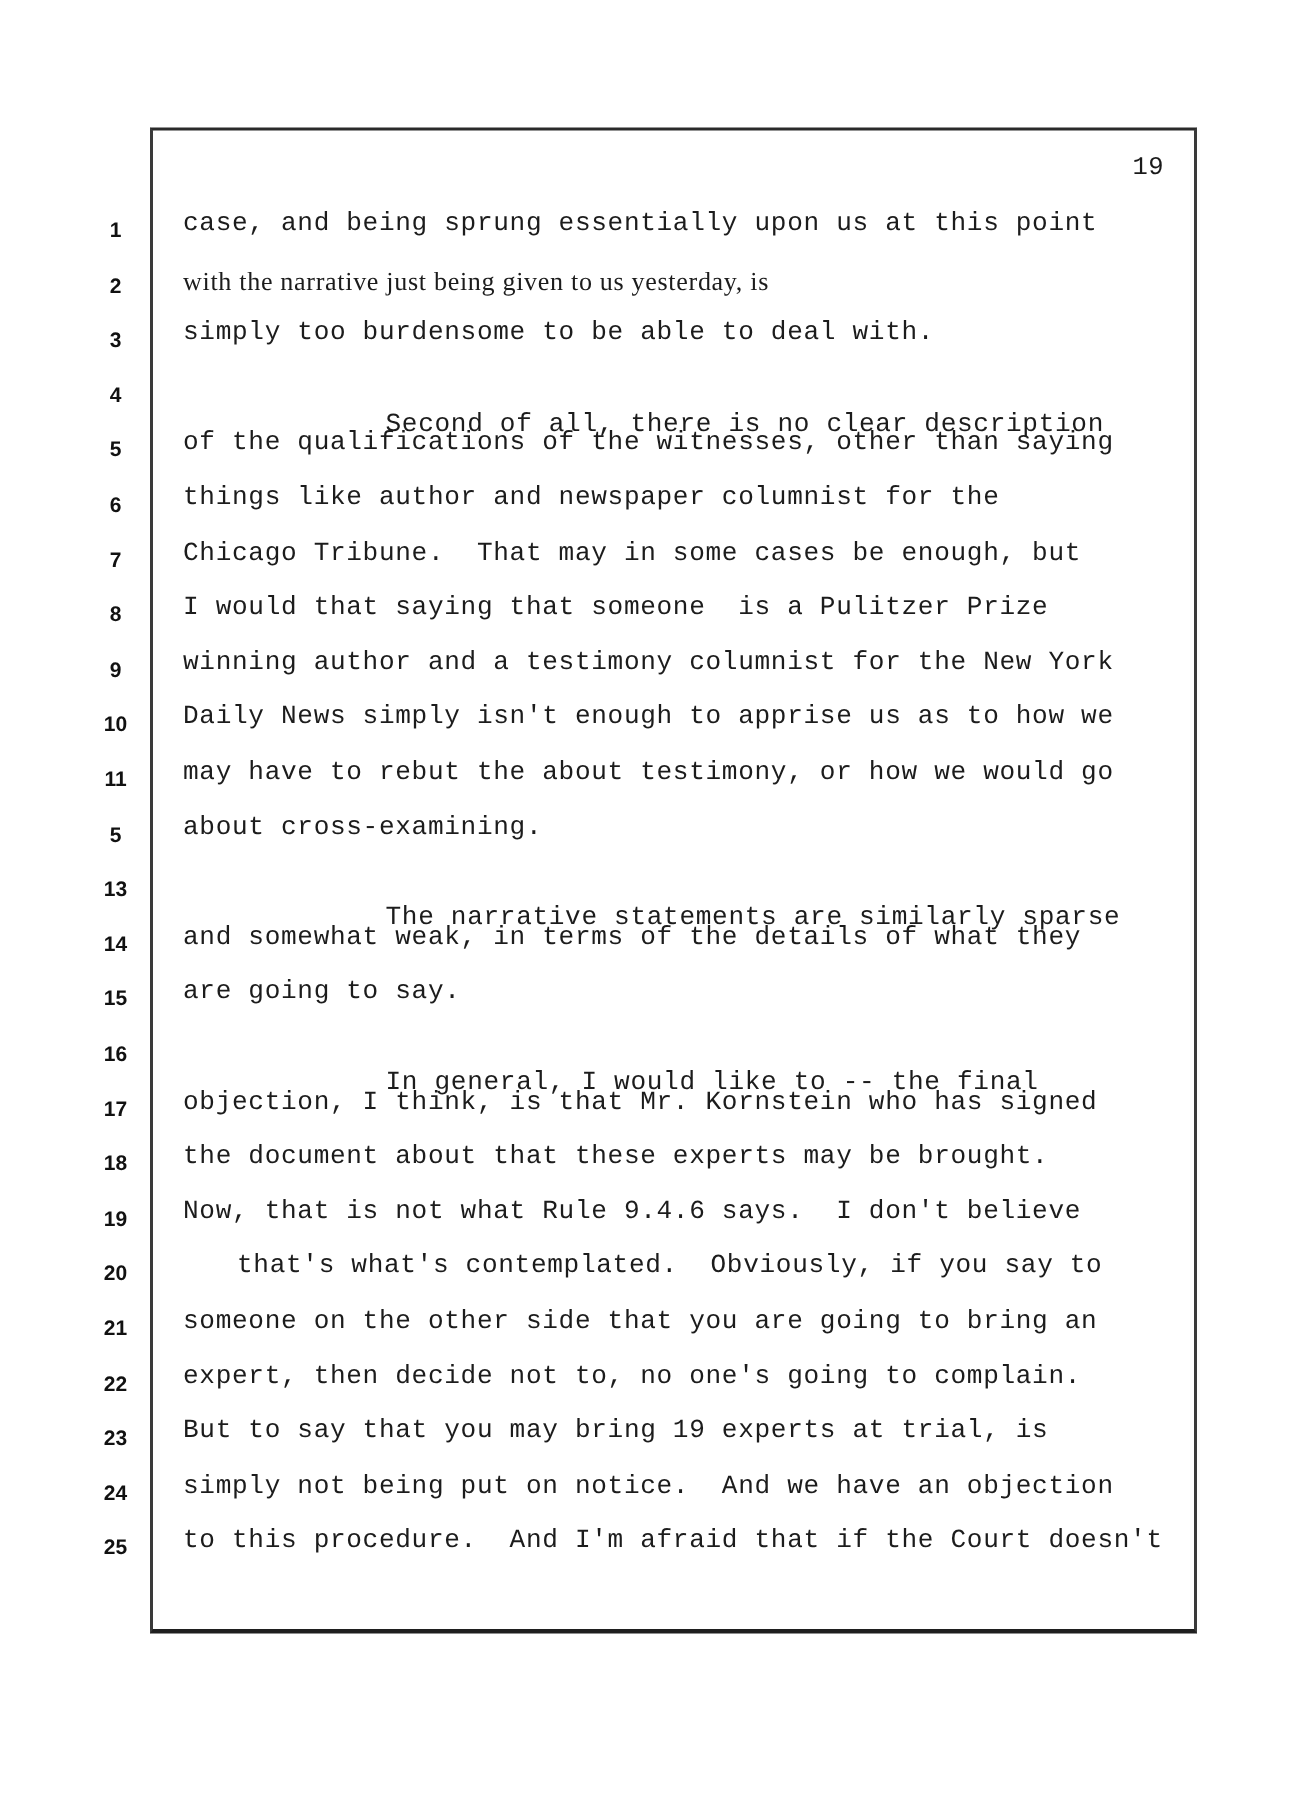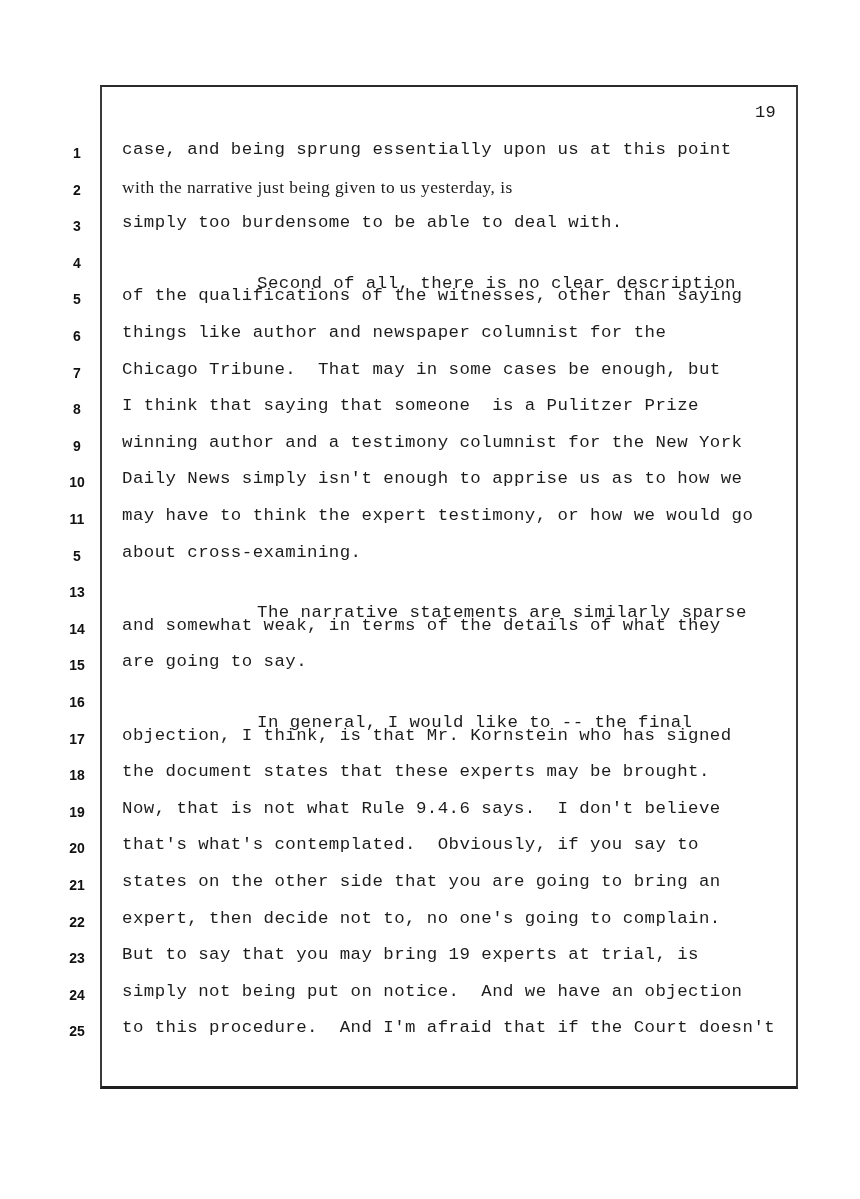--- a/index.html
+++ b/index.html
@@ -105,31 +105,31 @@
   </div>
 
 <div class="transcript" id="transcript">
     <div class="transcript-line" style="top: 140px;">case, and being sprung essentially upon us at this point</div>
     <div class="transcript-line" style="top: 176.6px; font-family: Liberation Serif, serif;">with the narrative just being given to us yesterday, is</div>
     <div class="transcript-line" style="top: 213.2px;">simply too burdensome to be able to deal with.</div>
     <div class="transcript-line indent" style="top: 249.8px;">Second of all, there is no clear description</div>
     <div class="transcript-line" style="top: 286.4px;">of the qualifications of the witnesses, other than saying</div>
     <div class="transcript-line" style="top: 323px;">things like author and newspaper columnist for the</div>
     <div class="transcript-line" style="top: 359.6px;">Chicago Tribune.  That may in some cases be enough, but</div>
-    <div class="transcript-line" style="top: 396.2px;">I think that saying that someone  is a Pulitzer Prize</div>
+    <div class="transcript-line" style="top: 396.2px;">I would that saying that someone  is a Pulitzer Prize</div>
     <div class="transcript-line" style="top: 432.8px;">winning author and a testimony columnist for the New York</div>
     <div class="transcript-line" style="top: 469.4px;">Daily News simply isn't enough to apprise us as to how we</div>
-    <div class="transcript-line" style="top: 506px;">may have to think the expert testimony, or how we would go</div>
+    <div class="transcript-line" style="top: 506px;">may have to rebut the about testimony, or how we would go</div>
     <div class="transcript-line" style="top: 542.6px;">about cross-examining.</div>
     <div class="transcript-line indent" style="top: 579.2px;">The narrative statements are similarly sparse</div>
     <div class="transcript-line" style="top: 615.8px;">and somewhat weak, in terms of the details of what they</div>
     <div class="transcript-line" style="top: 652.4px;">are going to say.</div>
     <div class="transcript-line indent" style="top: 689px;">In general, I would like to -- the final</div>
     <div class="transcript-line" style="top: 725.6px;">objection, I think, is that Mr. Kornstein who has signed</div>
-    <div class="transcript-line" style="top: 762.2px;">the document states that these experts may be brought.</div>
+    <div class="transcript-line" style="top: 762.2px;">the document about that these experts may be brought.</div>
     <div class="transcript-line" style="top: 798.8px;">Now, that is not what Rule 9.4.6 says.  I don't believe</div>
-    <div class="transcript-line" style="top: 835.4px;">that's what's contemplated.  Obviously, if you say to</div>
-    <div class="transcript-line" style="top: 872px;">states on the other side that you are going to bring an</div>
+    <div class="transcript-line" style="top: 835.4px; margin-left: 36px;">that's what's contemplated.  Obviously, if you say to</div>
+    <div class="transcript-line" style="top: 872px;">someone on the other side that you are going to bring an</div>
     <div class="transcript-line" style="top: 908.6px;">expert, then decide not to, no one's going to complain.</div>
     <div class="transcript-line" style="top: 945.2px;">But to say that you may bring 19 experts at trial, is</div>
     <div class="transcript-line" style="top: 981.8px;">simply not being put on notice.  And we have an objection</div>
     <div class="transcript-line" style="top: 1018.4px;">to this procedure.  And I'm afraid that if the Court doesn't</div>
   </div>
 
 </body></html>

